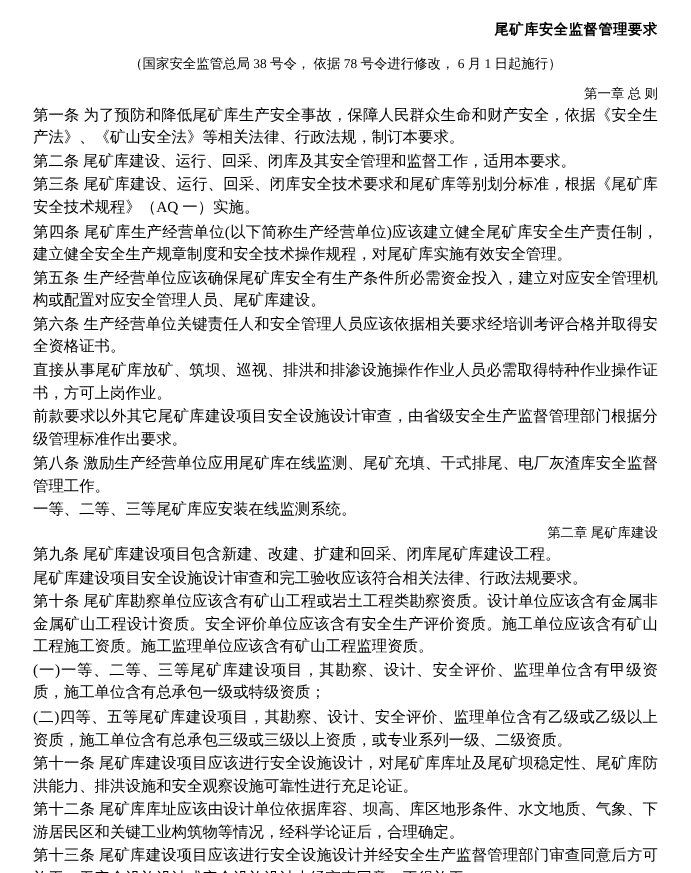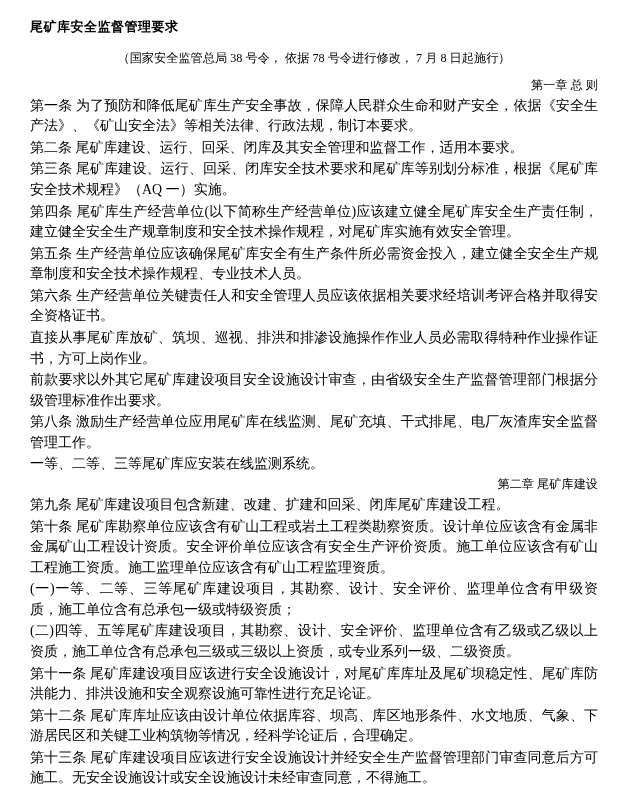--- a/index.html
+++ b/index.html
@@ -15,21 +15,21 @@
     overflow: hidden;
   }
   .page {
     width: 628px;
     height: 794px;
     box-sizing: border-box;
     padding: 14px 30px 0 30px;
     position: relative;
   }
   .doc-title {
-    text-align: left;
+    text-align: right;
     font-size: 13px;
     font-weight: bold;
     letter-spacing: 0.5px;
     margin: 4px 0 14px 0;
     font-family: "Liberation Sans", "DejaVu Sans", sans-serif;
   }
   .subtitle {
     text-align: center;
     font-size: 12.2px;
     margin: 0 0 9px 0;
@@ -48,35 +48,36 @@
     line-height: 1.47;
     margin: 0 0 1px 0;
     text-align: right;
   }
 </style>
 </head>
 <body>
 
 <div class="page">
   <div class="doc-title">尾矿库安全监督管理要求</div>
-  <div class="subtitle">（国家安全监管总局 38 号令，  依据 78 号令进行修改， 7 月 8 日起施行）</div>
+  <div class="subtitle">（国家安全监管总局 38 号令，  依据 78 号令进行修改， 6 月 1 日起施行）</div>
   <div class="doc-body">
     <p class="chapter">第一章 总 则</p>
     <p class="body-line">第一条 为了预防和降低尾矿库生产安全事故，保障人民群众生命和财产安全，依据《安全生产法》、《矿山安全法》等相关法律、行政法规，制订本要求。</p>
     <p class="body-line">第二条 尾矿库建设、运行、回采、闭库及其安全管理和监督工作，适用本要求。</p>
     <p class="body-line">第三条 尾矿库建设、运行、回采、闭库安全技术要求和尾矿库等别划分标准，根据《尾矿库安全技术规程》（AQ 一）实施。</p>
     <p class="body-line">第四条 尾矿库生产经营单位(以下简称生产经营单位)应该建立健全尾矿库安全生产责任制，建立健全安全生产规章制度和安全技术操作规程，对尾矿库实施有效安全管理。</p>
-    <p class="body-line">第五条 生产经营单位应该确保尾矿库安全有生产条件所必需资金投入，建立健全安全生产规章制度和安全技术操作规程、专业技术人员。</p>
+    <p class="body-line">第五条 生产经营单位应该确保尾矿库安全有生产条件所必需资金投入，建立对应安全管理机构或配置对应安全管理人员、尾矿库建设。</p>
     <p class="body-line">第六条 生产经营单位关键责任人和安全管理人员应该依据相关要求经培训考评合格并取得安全资格证书。</p>
     <p class="body-line">直接从事尾矿库放矿、筑坝、巡视、排洪和排渗设施操作作业人员必需取得特种作业操作证书，方可上岗作业。</p>
     <p class="body-line">前款要求以外其它尾矿库建设项目安全设施设计审查，由省级安全生产监督管理部门根据分级管理标准作出要求。</p>
     <p class="body-line">第八条 激励生产经营单位应用尾矿库在线监测、尾矿充填、干式排尾、电厂灰渣库安全监督管理工作。</p>
     <p class="body-line">一等、二等、三等尾矿库应安装在线监测系统。</p>
     <p class="chapter">第二章 尾矿库建设</p>
     <p class="body-line">第九条 尾矿库建设项目包含新建、改建、扩建和回采、闭库尾矿库建设工程。</p>
+    <p class="body-line">尾矿库建设项目安全设施设计审查和完工验收应该符合相关法律、行政法规要求。</p>
     <p class="body-line">第十条 尾矿库勘察单位应该含有矿山工程或岩土工程类勘察资质。设计单位应该含有金属非金属矿山工程设计资质。安全评价单位应该含有安全生产评价资质。施工单位应该含有矿山工程施工资质。施工监理单位应该含有矿山工程监理资质。</p>
     <p class="body-line">(一)一等、二等、三等尾矿库建设项目，其勘察、设计、安全评价、监理单位含有甲级资质，施工单位含有总承包一级或特级资质；</p>
     <p class="body-line">(二)四等、五等尾矿库建设项目，其勘察、设计、安全评价、监理单位含有乙级或乙级以上资质，施工单位含有总承包三级或三级以上资质，或专业系列一级、二级资质。</p>
     <p class="body-line">第十一条 尾矿库建设项目应该进行安全设施设计，对尾矿库库址及尾矿坝稳定性、尾矿库防洪能力、排洪设施和安全观察设施可靠性进行充足论证。</p>
     <p class="body-line">第十二条 尾矿库库址应该由设计单位依据库容、坝高、库区地形条件、水文地质、气象、下游居民区和关键工业构筑物等情况，经科学论证后，合理确定。</p>
     <p class="body-line">第十三条 尾矿库建设项目应该进行安全设施设计并经安全生产监督管理部门审查同意后方可施工。无安全设施设计或安全设施设计未经审查同意，不得施工。</p>
 
   </div>
 </div>
 

